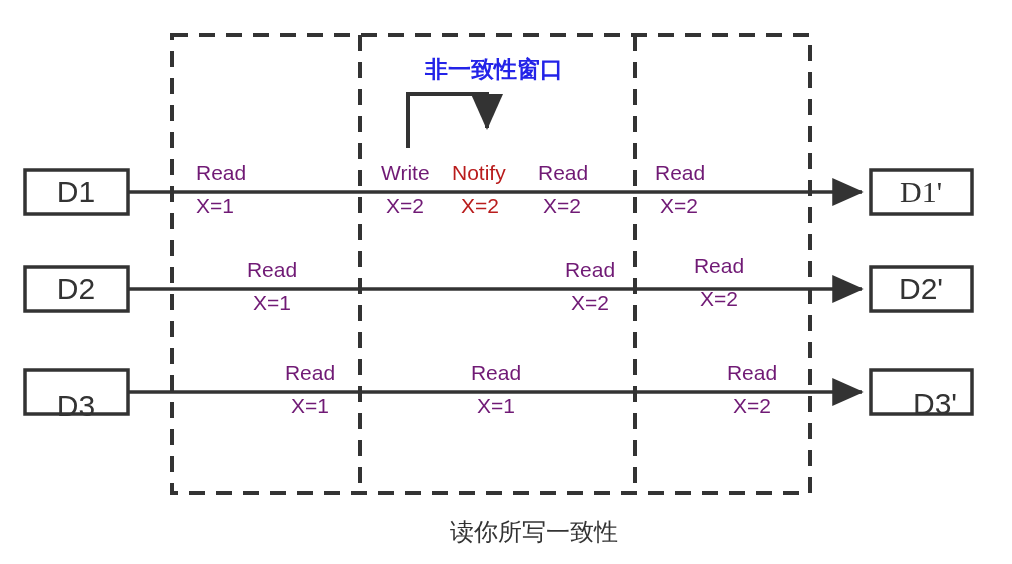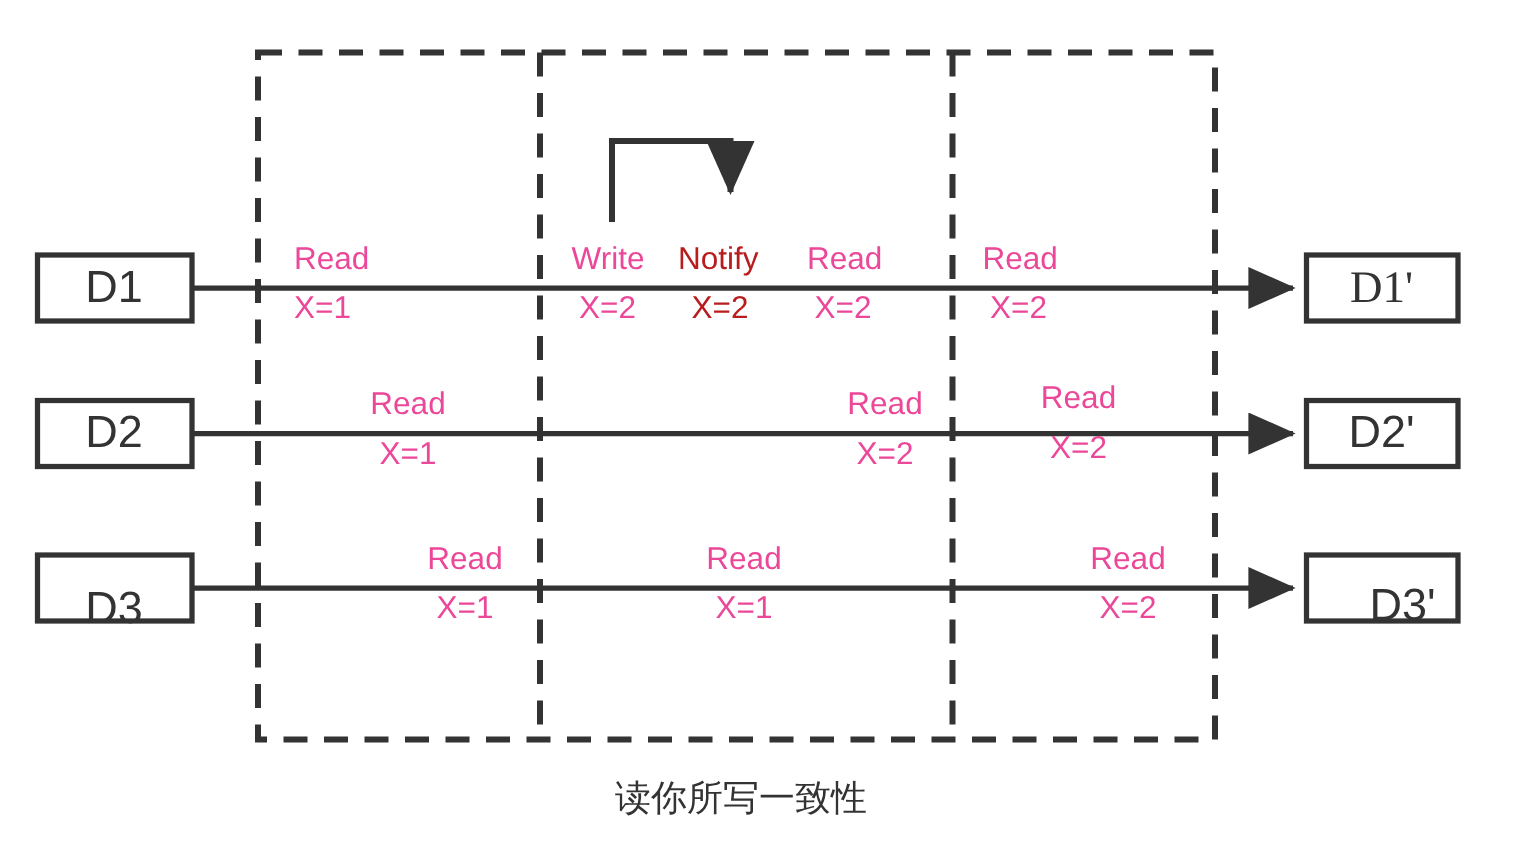--- a/index.html
+++ b/index.html
@@ -19,21 +19,21 @@
   }
   #svg-layer {
     position: absolute;
     left: 0;
     top: 0;
     width: 1012px;
     height: 564px;
   }
   .txt {
     position: absolute;
-    color: #ec4899;
+    color: #701a75;
     font-size: 21px;
     line-height: 24px;
     white-space: nowrap;
     font-family: "Liberation Sans", "DejaVu Sans", sans-serif;
   }
   .node-label {
     position: absolute;
     color: #333333;
     font-size: 30px;
     line-height: 22px;
@@ -59,20 +59,21 @@
     white-space: nowrap;
     font-family: "DejaVu Sans", "Liberation Sans", sans-serif;
   }
   .caption {
     position: absolute;
     color: #333333;
     font-size: 24px;
     line-height: 26px;
     white-space: nowrap;
     font-family: "DejaVu Sans", "Liberation Sans", sans-serif;
+    margin-left: 40px;
   }
   .ctr {
     transform: translateX(-50%);
   }
 </style>
 </head>
 <body>
 
 <div id="stage">
 
@@ -109,20 +110,21 @@
 
   <div class="node-label ctr" style="left:76px; top:181px;">D1</div>
   <div class="node-label ctr" style="left:921px; top:181px;font-family:Liberation Serif, serif;">D1'</div>
 
   <div class="node-label ctr" style="left:76px; top:278px;">D2</div>
   <div class="node-label ctr" style="left:921px; top:278px;">D2'</div>
 
   <div class="node-label ctr" style="left:76px; top:395px;">D3</div>
   <div class="node-label ctr" style="left:935px; top:381px;margin-top:12px;">D3'</div>
 
+  <div class="window-title ctr" style="left:494px; top:57px;">非一致性窗口</div>
 
   <div class="txt op-above" style="left:196px; top:161px;">Read</div>
   <div class="txt op-below" style="left:196px; top:194px;">X=1</div>
 
   <div class="txt op-above" style="left:381px; top:161px;">Write</div>
   <div class="txt op-below" style="left:386px; top:194px;">X=2</div>
 
   <div class="txt op-above red" style="left:452px; top:161px;">Notify</div>
   <div class="txt op-below red" style="left:461px; top:194px;">X=2</div>
 

